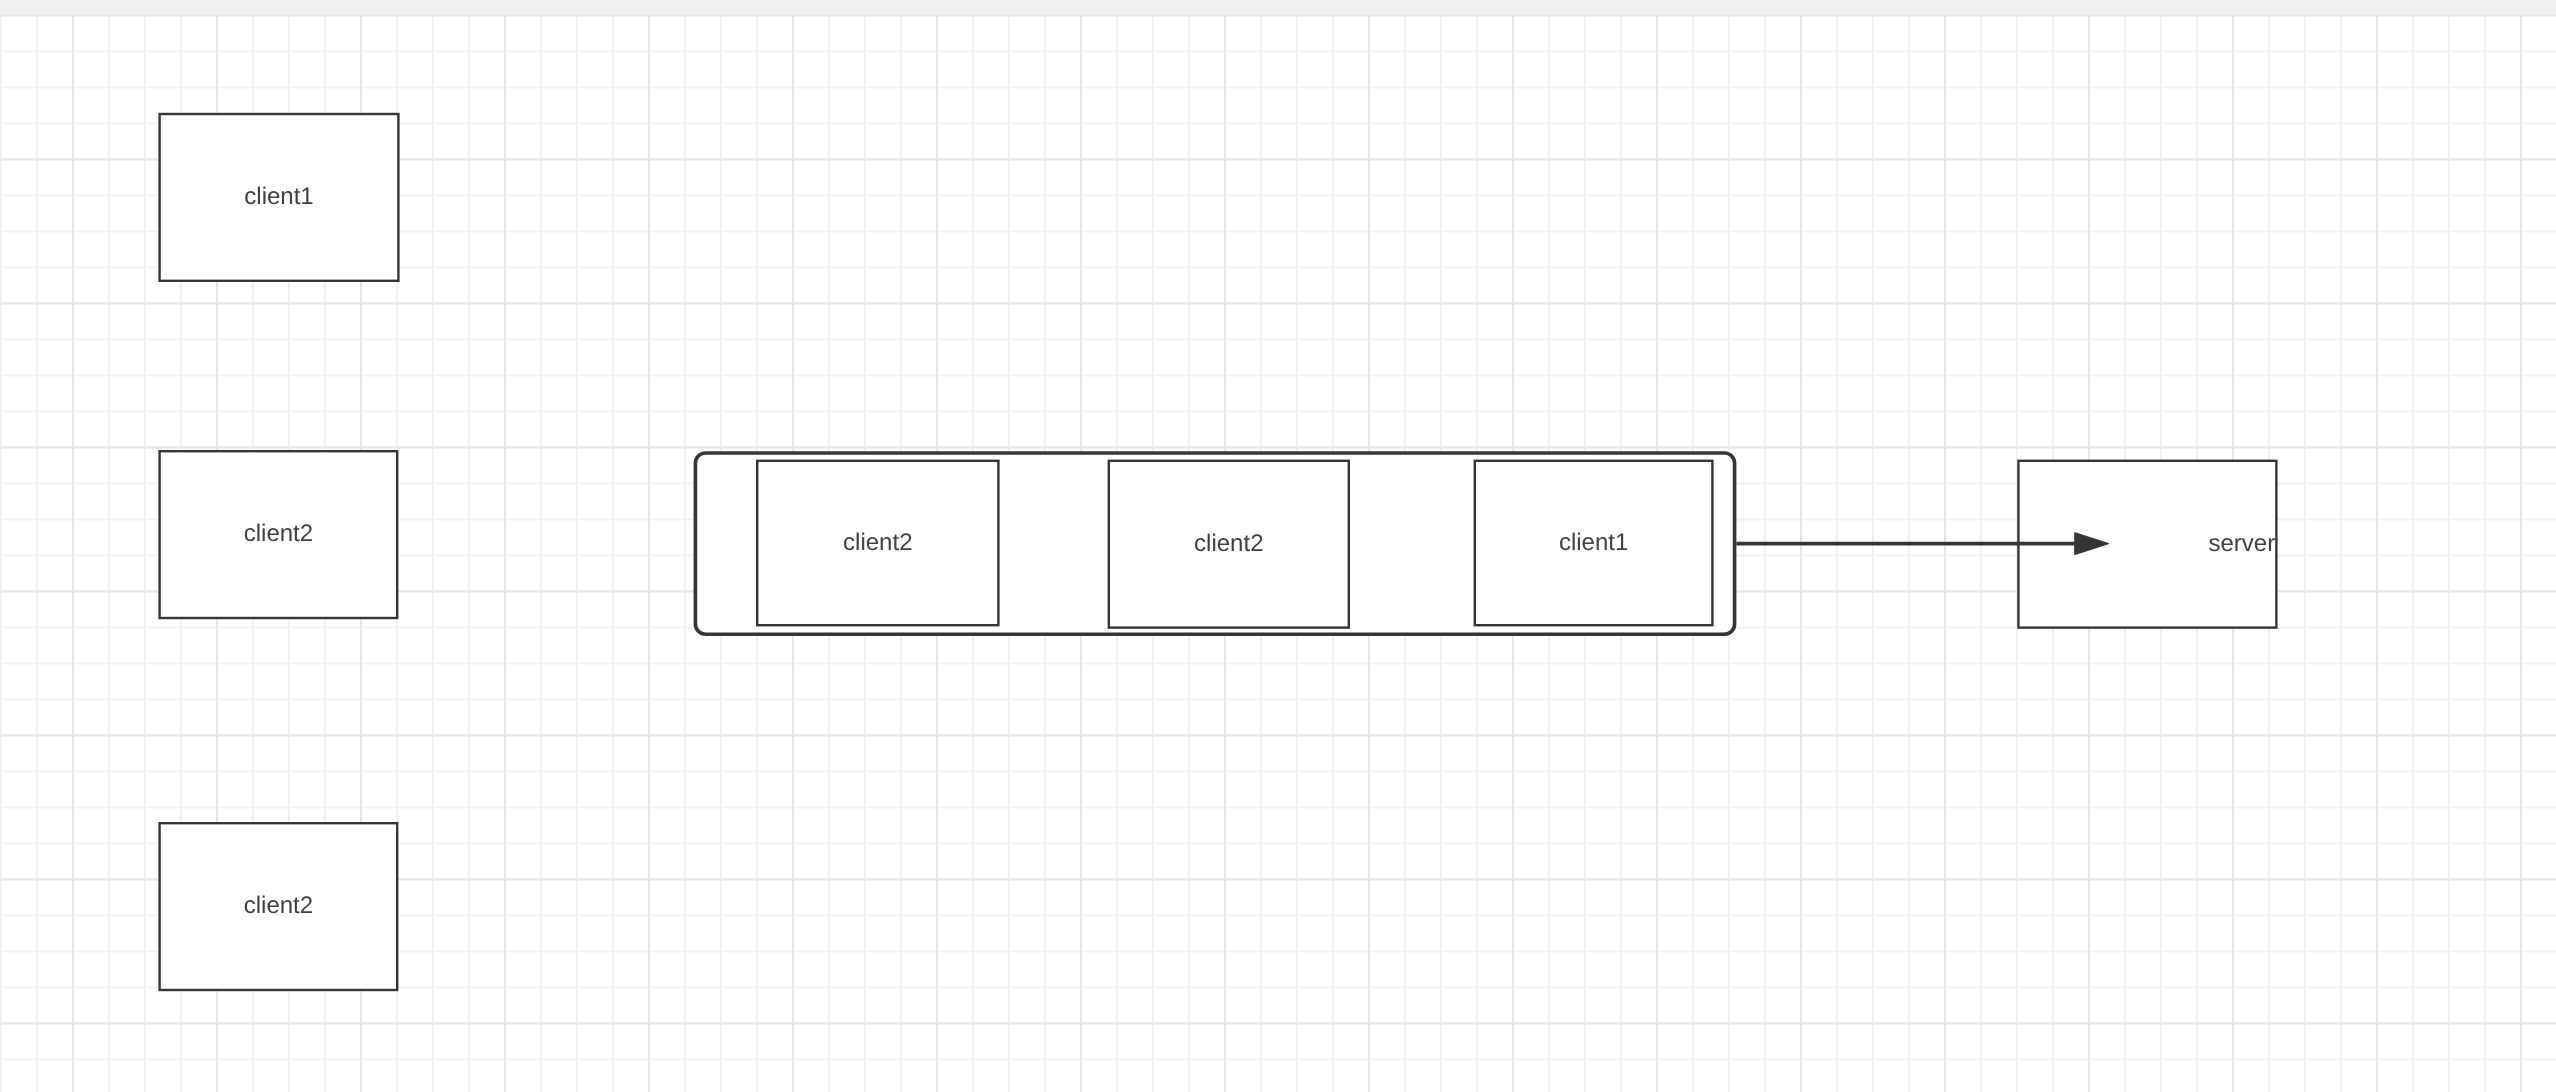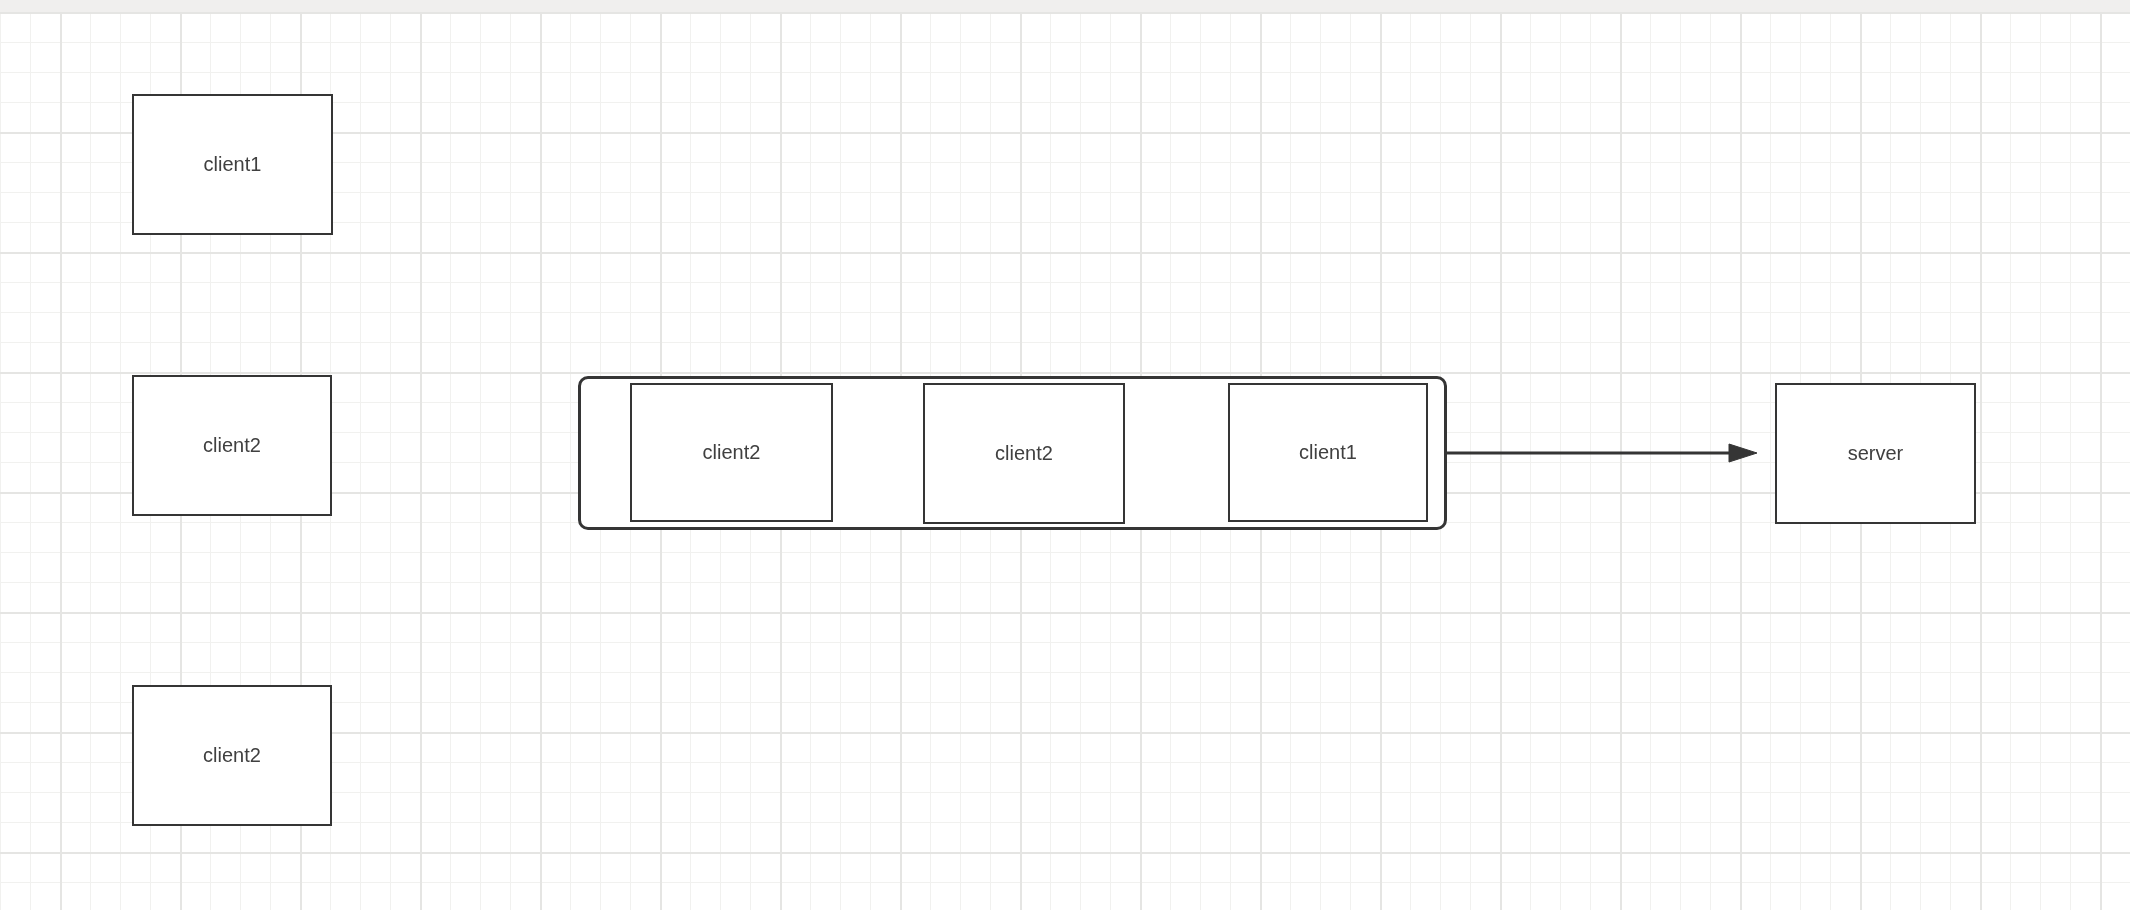--- a/index.html
+++ b/index.html
@@ -86,21 +86,21 @@
   <div class="node" style="left: 630px; top: 383px; width: 203px; height: 139px;">
     <span class="node-label">client2</span>
   </div>
   <div class="node" style="left: 923px; top: 383px; width: 202px; height: 141px;">
     <span class="node-label">client2</span>
   </div>
   <div class="node" style="left: 1228px; top: 383px; width: 200px; height: 139px;">
     <span class="node-label">client1</span>
   </div>
 
-  <div class="node" style="left: 1775px; top: 383px; width: 201px; height: 141px;">
+  <div class="node" style="left: 1681px; top: 383px; width: 217px; height: 141px; justify-content: flex-end;">
     <span class="node-label">server</span>
   </div>
 
   <svg class="arrow-svg" width="310" height="26" viewBox="0 0 310 26" style="left: 1447px; top: 440px;">
     <line x1="0" y1="13" x2="284" y2="13" stroke="#353535" stroke-width="3"></line>
     <polygon points="282,4 310,13 282,22" fill="#353535" stroke="#353535" stroke-linejoin="round"></polygon>
   </svg>
 
 </div>
 

